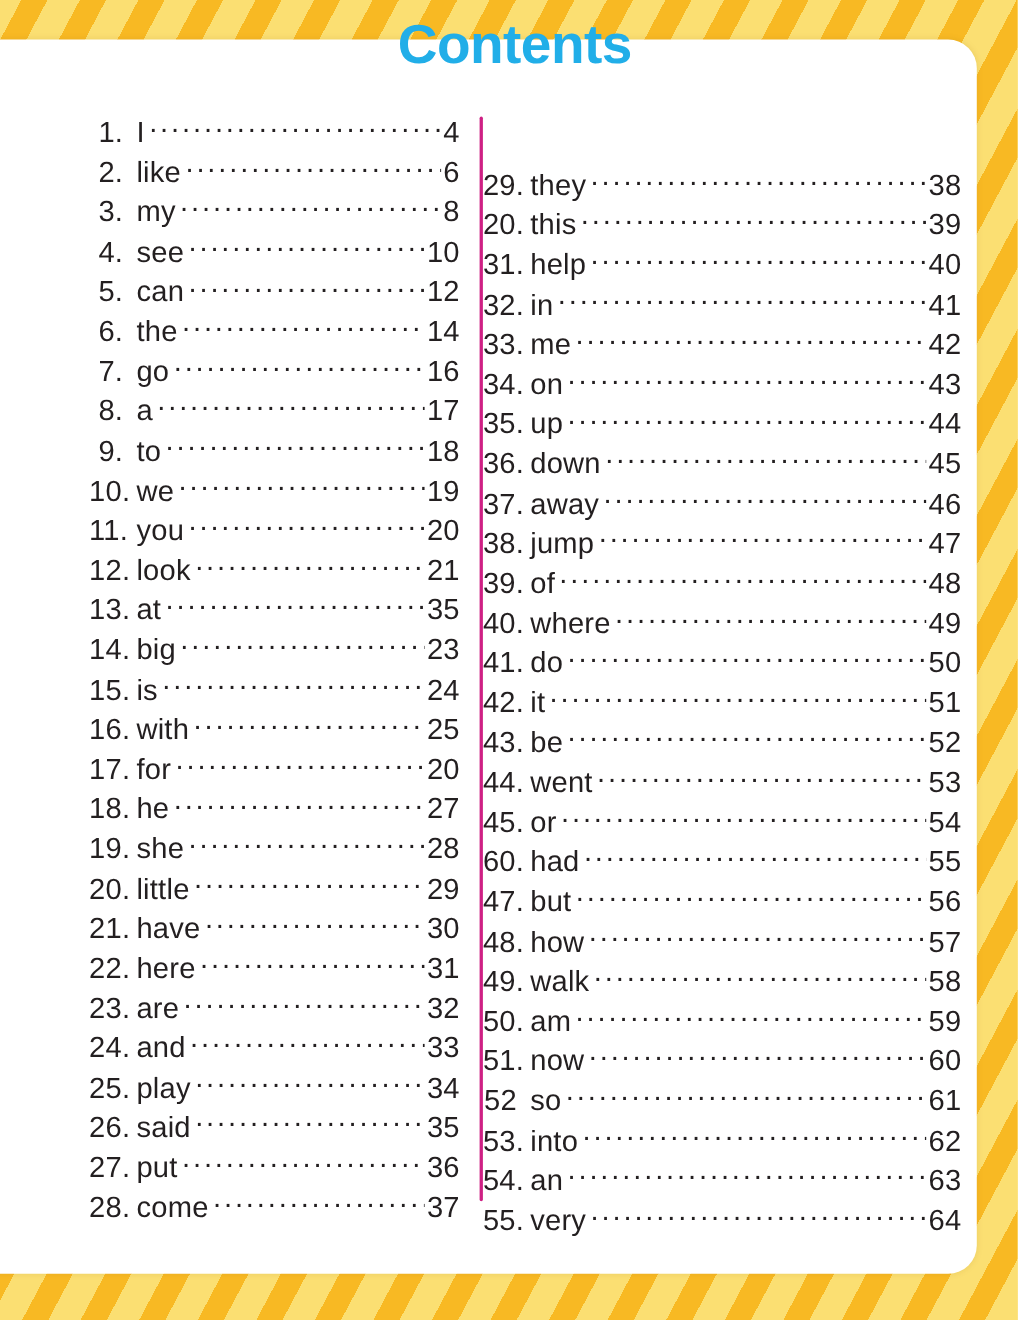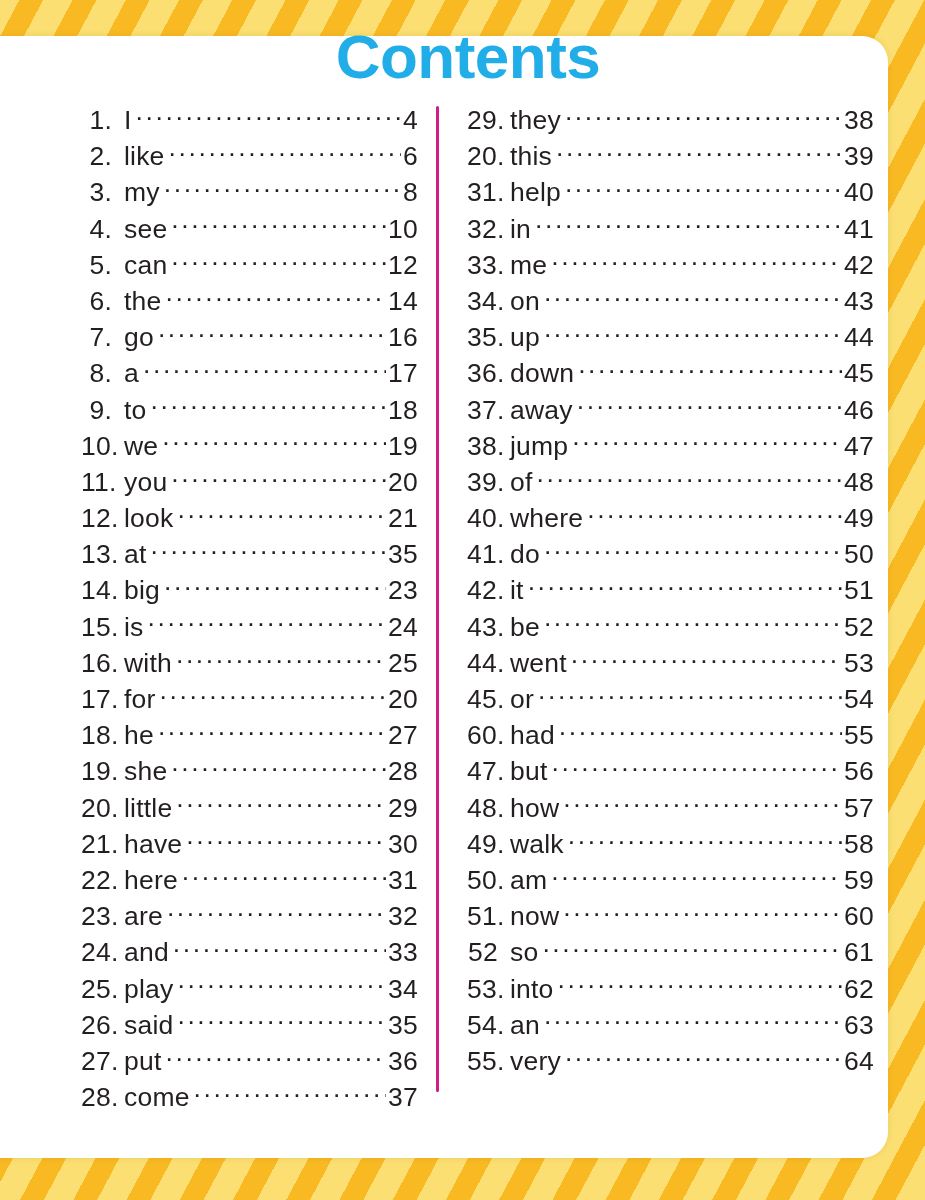--- a/index.html
+++ b/index.html
@@ -38,25 +38,25 @@
     height: 1122px;
     background: #FFFFFF;
     border-radius: 0 26px 26px 0;
     box-shadow: 0 0 6px rgba(120, 90, 10, 0.13);
   }
 
   
   #title {
     position: absolute;
     left: 24px;
-    top: 26px;
+    top: 15px;
     width: 888px;
     text-align: center;
     color: #21AEE8;
-    font-size: 62px;
+    font-size: 50px;
     font-weight: bold;
     letter-spacing: -0.5px;
     line-height: 1;
     font-family: "Liberation Sans", sans-serif;
   }
 
   
   #toc {
     position: absolute;
     left: 24px;
@@ -78,22 +78,22 @@
   #divider {
     width: 3px;
     background: #D4227F;
     background: linear-gradient(to bottom, #CE2084 0%, #CE2084 100%);
     margin: 4px 0 20px 0;
     flex: 0 0 3px;
     border-radius: 2px;
   }
   #col-right {
     width: 473px;
-    padding-left: 28px;
     padding-right: 38px;
+    margin-top: 48px;
   }
 
   
   .entry {
     display: flex;
     align-items: baseline;
     font-size: 26.5px;
     color: #231F20;
     height: 36.2px;
     line-height: 36.2px;

